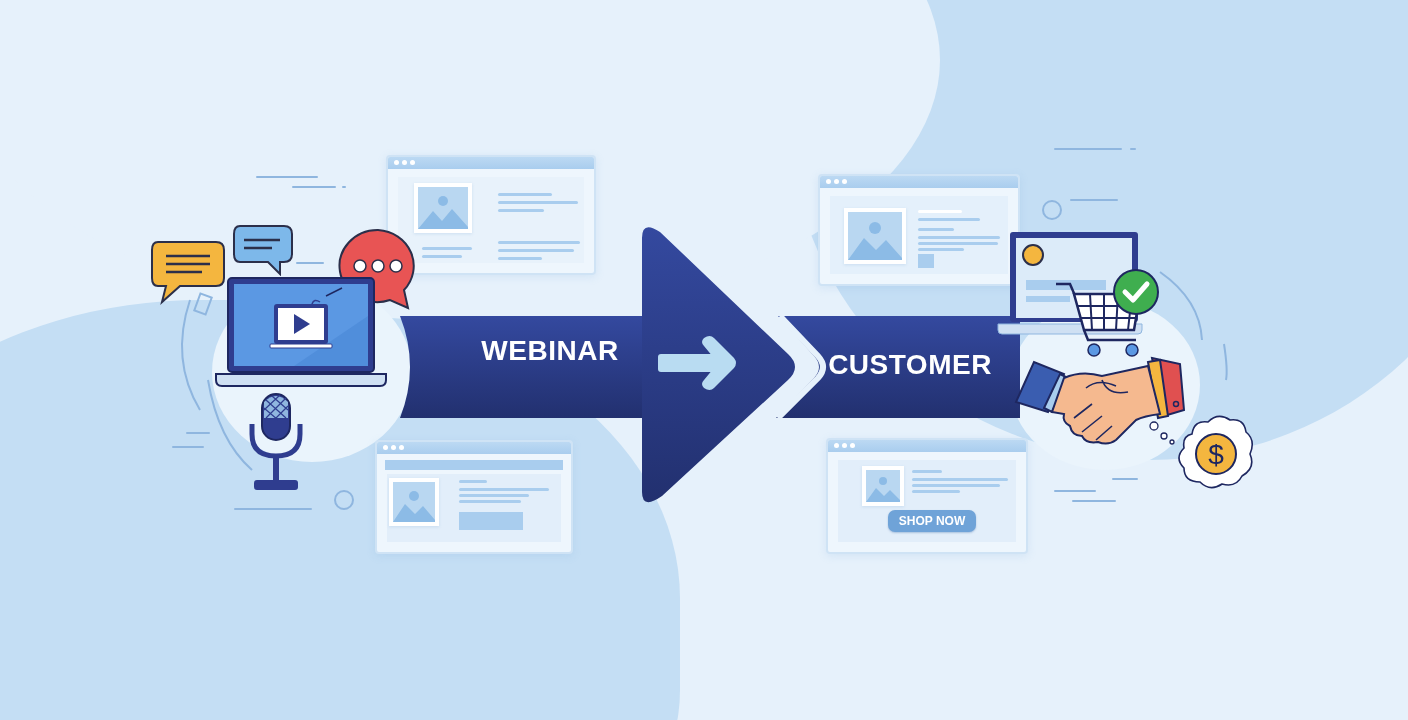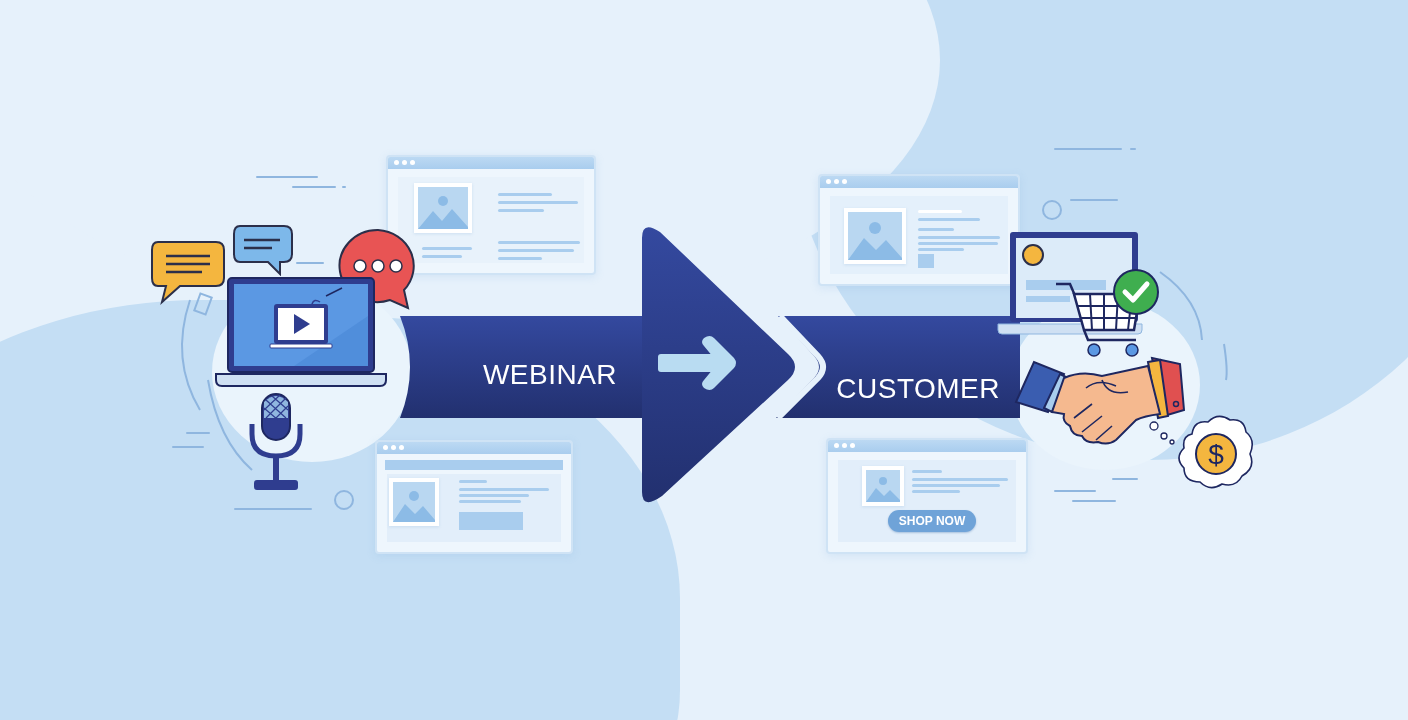--- a/index.html
+++ b/index.html
@@ -27,22 +27,22 @@
   .mockup .inner {
     position:absolute; left:10px; right:10px; top:20px; bottom:10px; background:#e2eefa;
   }
   .mockup .pic {
     position:absolute; background:#ffffff; padding:4px; box-shadow:0 1px 3px rgba(100,150,200,0.2);
   }
   .mockup .line { position:absolute; height:3px; background:#a9cdee; border-radius:2px; }
   .mockup .box { position:absolute; background:#a9cdee; }
 
   .label-text {
-    position:absolute; color:#ffffff; font-weight:normal; text-align:center;
-    letter-spacing:0.5px; line-height:1.08;margin-top:24px;
+    position:absolute; color:#ffffff; font-weight:bold; text-align:center;
+    letter-spacing:0.5px; line-height:1.08;
   }
   .shop-btn {
     position:absolute; background:#6fa3d8; color:#ffffff; font-weight:bold;
     font-size:12px; border-radius:12px; text-align:center; line-height:22px;
     box-shadow:0 1px 2px rgba(60,110,170,0.35);
   }
   .dash { position:absolute; height:2px; background:#8fb6df; border-radius:1px; }
 </style>
 </head>
 <body>
@@ -163,21 +163,21 @@
             <rect width="34" height="32" fill="#b9d7f1"></rect>
             <circle cx="17" cy="11" r="4" fill="#8cbbe6"></circle>
             <path d="M0 32 L10 18 L18 26 L24 20 L34 30 L34 32Z" fill="#8cbbe6"></path>
           </svg>
       </div>
       <div class="line" style="left:74px; top:10px; width:30px;"></div>
       <div class="line" style="left:74px; top:18px; width:96px;"></div>
       <div class="line" style="left:74px; top:24px; width:88px;"></div>
       <div class="line" style="left:74px; top:30px; width:48px;"></div>
     </div>
-    <div class="shop-btn" style="left:60px; top:70px; width:88px; height:22px;">SHOP NOW</div>
+    <div class="shop-btn" style="left:60px; top:70px; width:88px; height:22px;border-radius:7px;">SHOP NOW</div>
   </div>
 
   <svg class="abs" style="left:380px; top:220px;" width="640" height="290">
     <defs>
       <linearGradient id="ag" x1="0" y1="0" x2="0" y2="1">
         <stop offset="0" stop-color="#34499f"></stop>
         <stop offset="1" stop-color="#22306f"></stop>
       </linearGradient>
     </defs>
 
@@ -192,21 +192,21 @@
 
   <svg class="abs" style="left:656px; top:334px;" width="84" height="58">
     <rect x="2" y="20" width="60" height="18" rx="3" fill="#b9dcf2"></rect>
     <path d="M48 4 Q54 0 58 4 L78 24 Q82 29 78 34 L58 54 Q54 58 48 54 Q44 50 48 46 L62 29 L48 12 Q44 8 48 4Z" fill="#b9dcf2"></path>
   </svg>
 
   <div class="label-text" style="left:460px; top:336px; width:180px; font-size:28px;">
     <div>WEBINAR</div>
   </div>
 
-  <div class="label-text" style="left:820px; top:350px; width:180px; font-size:28px;text-align:right;">
+  <div class="label-text" style="left:820px; top:350px; width:180px; font-size:28px;">
     <span>CUSTOMER</span>
   </div>
 
   <svg class="abs" style="left:150px; top:240px;" width="76" height="66">
     <path d="M8 2 H66 Q74 2 74 10 V38 Q74 46 66 46 H30 L12 62 L16 46 H8 Q2 46 2 38 V10 Q2 2 8 2Z" fill="#f4b63f" stroke="#2b2f4a" stroke-width="2"></path>
     <line x1="16" y1="16" x2="60" y2="16" stroke="#2b2f4a" stroke-width="2.5"></line>
     <line x1="16" y1="24" x2="60" y2="24" stroke="#2b2f4a" stroke-width="2.5"></line>
     <line x1="16" y1="32" x2="52" y2="32" stroke="#2b2f4a" stroke-width="2.5"></line>
   </svg>
   <svg class="abs" style="left:232px; top:224px;" width="62" height="52">

